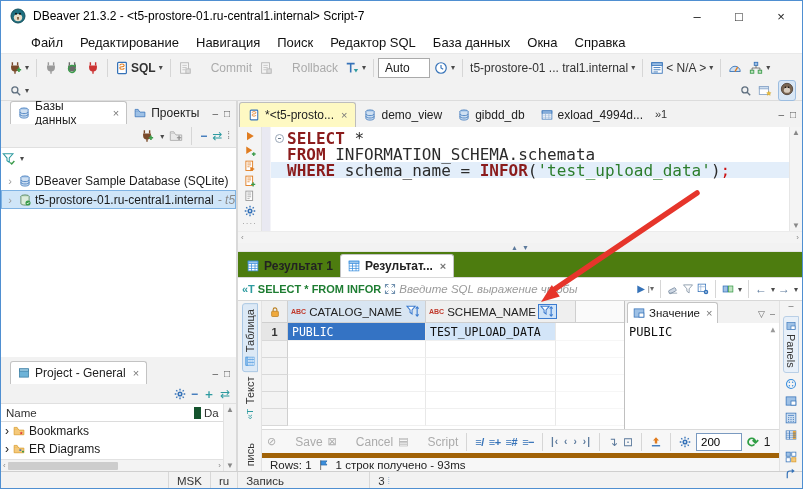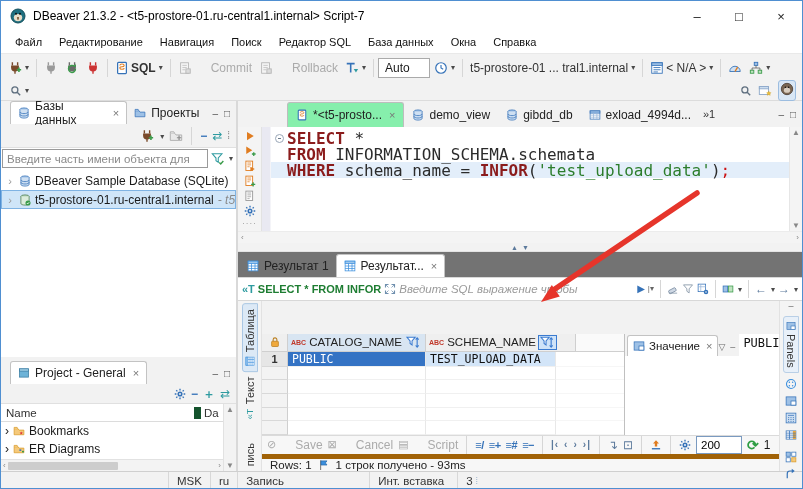--- a/index.html
+++ b/index.html
@@ -11,21 +11,21 @@
 .icn.s12{width:12px;height:12px}.icn.s16{width:16px;height:16px}.icn.s10{width:10px;height:10px}
 .glyph{display:inline-block;flex:none;line-height:1;}
 .caret{font-size:8px;color:#4a4a4a;margin-left:1px;}
 .sep{width:1px;height:18px;background:#d6d6d6;margin:0 3px;flex:none;}
 
 .titlebar{height:30px;background:#fff;display:flex;align-items:center;padding-left:9px;}
 .titlebar .title{margin-left:7px;font-size:12px;color:#000;}
 .win-controls{margin-left:auto;display:flex;height:30px;}
 .win-btn{width:42px;display:flex;align-items:center;justify-content:center;font-size:13px;color:#222;}
 
-.menubar{height:22px;background:#fff;display:flex;align-items:center;gap:17px;padding-left:14px;font-size:11px;color:#111;}
+.menubar{height:22px;background:#fff;display:flex;align-items:center;gap:17px;padding-left:30px;font-size:13px;color:#111;}
 
 .toolbar1{height:28px;background:#f2f2f2;display:flex;align-items:center;padding:0 4px;gap:1px;border-top:1px solid #e9e9e9;}
 .tbtn{display:flex;align-items:center;gap:2px;padding:2px 3px;border-radius:2px;}
 .tlabel{font-size:12px;color:#333;}
 .combo-box{height:20px;min-width:52px;background:#fff;border:1px solid #aaa;display:flex;align-items:center;padding:0 6px;font-size:12px;}
 .toolbar2{height:20px;background:#f2f2f2;display:flex;align-items:center;padding:0 6px;border-bottom:1px solid #dcdcdc;}
 .toolbar2 .right{margin-left:auto;display:flex;align-items:center;gap:6px;}
 .persp-active{background:#d9e7f5;border:1px solid #9cbde0;border-radius:3px;padding:1px;}
 
 .main{display:flex;height:370px;}
@@ -53,71 +53,71 @@
 .proj-header{height:18px;display:flex;align-items:center;border-bottom:1px solid #dcdcdc;font-size:11.5px;color:#333;background:#fff;}
 .proj-header .cname{flex:1;padding-left:5px;border-right:7px solid #14532d;}
 .proj-header .cdate{width:22px;padding-left:3px;overflow:hidden;}
 .proj-item{height:18px;display:flex;align-items:center;gap:4px;padding-left:4px;white-space:nowrap;}
 .vscroll{width:13px;background:#f3f3f3;border-left:1px solid #e2e2e2;display:flex;flex-direction:column;align-items:center;justify-content:space-between;color:#888;font-size:8px;padding:1px 0;}
 .hscroll{height:12px;background:#f3f3f3;border-top:1px solid #e2e2e2;display:flex;align-items:center;color:#888;font-size:8px;padding:0 2px;}
 .hthumb{height:8px;background:#cdcdcd;border-radius:1px;}
 
 .ed-tabs{height:26px;background:#f2f2f2;display:flex;align-items:flex-end;padding-left:1px;}
 .edtab{display:flex;align-items:center;gap:5px;height:25px;padding:0 8px;font-size:12px;color:#222;white-space:nowrap;}
-.edtab.active{background:#86efac;border:1px solid #bdbdbd;border-bottom:none;border-radius:3px 3px 0 0;margin-left:48px;}
+.edtab.active{background:#fef9c3;border:1px solid #bdbdbd;border-bottom:none;border-radius:3px 3px 0 0;}
 .tab-overflow{font-size:11px;color:#333;margin-left:4px;align-self:center;}
 .ed-body{height:104px;background:#fff;display:flex;min-height:0;}
 .ed-strip{width:24px;background:#f4f4f4;border-right:1px solid #e2e2e2;display:flex;flex-direction:column;align-items:center;gap:3px;padding-top:3px;}
 .ed-ruler{width:9px;background:#e9e9f2;border-right:1px solid #f4f4f8;}
 .ed-code{flex:1;font-family:"DejaVu Sans Mono","Liberation Mono",monospace;font-size:16px;padding-top:3px;min-width:0;}
 .code-line{height:16px;display:flex;align-items:center;white-space:pre;}
 .code-line.hl{background:#e3eefa;}
 .fold-cell{width:16px;flex:none;display:flex;justify-content:center;}
 .fold-dot{width:9px;height:9px;border:1px solid #9aa7b8;border-radius:50%;background:#fff;position:relative;}
 .fold-dot::after{content:'';position:absolute;left:2px;right:2px;top:3.5px;height:1px;background:#6a7a8a;}
 .tk-kw{color:#8b1c1c;font-weight:bold;}
 .tk-pl{color:#2b2b2b;}
 .tk-str{color:#2c7d2c;}
 .tk-err{color:#cc1111;}
 .ed-vscroll{width:13px;background:#f4f4f4;border-left:1px solid #e6e6e6;display:flex;flex-direction:column;align-items:center;justify-content:space-between;color:#888;font-size:8px;padding:1px 0;}
 .ed-hscroll{height:12px;background:#f4f4f4;display:flex;align-items:center;color:#888;font-size:8px;padding:0 3px;border-top:1px solid #ececec;}
 .ed-hscroll .track{flex:1;}
 .sash{height:8px;background:#f2f2f2;display:flex;align-items:center;justify-content:center;gap:4px;color:#5c7a9c;font-size:7px;}
 
-.res-tabs{height:26px;background:#737373;display:flex;align-items:flex-end;padding-left:2px;border-top:1px solid #e3e3e3;}
+.res-tabs{height:26px;background:#4d7c0f;display:flex;align-items:flex-end;padding-left:2px;border-top:1px solid #e3e3e3;font-weight:bold;}
 .res-filter{height:24px;background:#fff;border-top:1px solid #d8d8d8;border-bottom:1px solid #d8d8d8;display:flex;align-items:center;gap:3px;padding:0 4px;}
 .q-label{color:#1e7d32;font-weight:bold;font-size:11px;white-space:nowrap;}
 .f-input{flex:1;min-width:40px;border:none;outline:none;font-style:italic;font-size:11.5px;color:#333;font-family:"Liberation Sans",sans-serif;}
 .f-input::placeholder{color:#9a9a9a;opacity:1;}
 .res-wrap{flex:1;display:flex;min-height:0;}
 .res-strip-l{width:24px;background:#f4f4f4;border-right:1px solid #e2e2e2;display:flex;flex-direction:column;align-items:center;padding-top:2px;}
 .vtab{writing-mode:vertical-rl;transform:rotate(180deg);font-size:11px;color:#333;display:flex;align-items:center;gap:4px;padding:5px 1px;}
 .vtab.active{background:#dce9f6;border:1px solid #aac7e4;border-radius:0 3px 3px 0;}
 .vtab .icn{transform:rotate(90deg);}
-.res-center{flex:1;display:flex;flex-direction:column;min-width:0;margin-top:33px;}
+.res-center{flex:1;display:flex;flex-direction:column;min-width:0;}
 .res-grid-row{height:128px;display:flex;min-height:0;}
 .grid-area{flex:1;display:flex;flex-direction:column;background:#fff;min-width:0;}
 .g-head{height:22px;display:flex;}
 .g-hc{display:flex;align-items:center;gap:3px;border-right:1px solid #cfcfcf;border-bottom:1px solid #cfcfcf;background:#efefef;padding:0 3px;font-size:11.5px;color:#222;}
 .g-corner{width:26px;justify-content:center;}
 .g-col1{width:138px;background:#d8e5f2;}
 .g-col2{width:150px;}
 .g-hfill{flex:1;border-bottom:1px solid #cfcfcf;background:#fafafa;}
 .abc{font-size:7px;font-weight:bold;color:#c0392b;letter-spacing:0;}
 .g-row{display:flex;height:17px;}
 .g-row.first{height:18px;}
 .g-num{width:26px;background:#e6e6e6;border-right:1px solid #cfcfcf;border-bottom:1px solid #d8d8d8;display:flex;align-items:center;justify-content:center;font-size:11px;font-weight:bold;color:#333;}
 .g-cell{border-right:1px solid #e8e8e8;border-bottom:1px solid #f0f0f0;font-family:"DejaVu Sans Mono","Liberation Mono",monospace;font-size:11.5px;display:flex;align-items:center;padding:0 4px;overflow:hidden;white-space:nowrap;}
 .g-c1{width:138px;}
 .g-c2{width:130px;}
 .g-fill{flex:1;border-bottom:1px solid #f6f6f6;}
 .cell-focus{background:#3473c4;color:#fff;}
 .cell-rowsel{background:#d3e5f8;color:#111;}
 .g-num-empty{background:#f3f3f3;}
-.value-panel{width:155px;flex:none;border-left:1px solid #c0c0c0;display:flex;flex-direction:row;background:#fff;}
+.value-panel{width:155px;flex:none;border-left:1px solid #c0c0c0;display:flex;flex-direction:column;background:#fff;}
 .vp-head{height:22px;background:#f2f2f2;display:flex;align-items:flex-end;padding-left:2px;}
 .vp-tab{display:flex;align-items:center;gap:4px;height:21px;padding:0 5px;background:#fff;border:1px solid #c3c3c3;border-bottom:none;border-radius:3px 3px 0 0;font-size:11.5px;}
 .vp-mini{margin-left:auto;display:flex;gap:5px;align-items:center;padding:0 4px 4px 0;color:#666;font-size:9px;}
 .vp-body{flex:1;display:flex;font-family:"DejaVu Sans Mono","Liberation Mono",monospace;font-size:12px;padding:2px 0 0 4px;color:#111;}
 .vp-scroll{margin-left:auto;width:12px;color:#999;font-size:8px;text-align:center;}
 .res-strip-r{width:23px;background:#f4f4f4;border-left:1px solid #e2e2e2;display:flex;flex-direction:column;align-items:center;padding-top:1px;gap:5px;}
 .panels-tab{writing-mode:vertical-rl;font-size:11px;color:#333;background:#e8f0f9;border:1px solid #b9cfe6;border-radius:3px 0 0 3px;padding:4px 1px;display:flex;align-items:center;gap:3px;}
 .res-toolbar{height:24px;background:#f7f7f7;border-top:1px solid #dadada;display:flex;align-items:center;gap:5px;padding:0 5px;font-size:12px;white-space:nowrap;overflow:hidden;}
 .graybtn{display:flex;align-items:center;gap:19px;color:#ababab;}
 .bluewords{color:#3572b8;font-weight:bold;font-size:11px;letter-spacing:-.5px;}
@@ -378,21 +378,20 @@
                 <path d="M1.5 5V3.2h4l1 1.8" fill="#e9e9e9" stroke="#aaa"></path>
                 <path d="M9 10h5M11.5 7.5v5" stroke="#8a8a8a" stroke-width="1.4"></path>
               </svg>
             </span>
           <span class="sep"></span>
           <span class="glyph" style="color:#3572b8;font-weight:bold;">−</span>
           <span class="glyph" style="color:#2e9ba0;font-size:12px;">⇄</span>
           <span class="glyph" style="color:#8a8a8a;font-size:10px;">⁞</span>
         </div>
         <div class="db-filter-row">
-          <input class="db-filter-input" placeholder="Введите часть имени объекта для" style="">
           <span class="icn">
               <svg viewBox="0 0 16 16">
                 <path d="M1.5 2h11L8.3 6.8v5l-2.6-1.9v-3z" fill="#fff" stroke="#2e9ba0" stroke-width="1.2"></path>
                 <path d="M9.5 12l1.6 1.6 3-3.4" fill="none" stroke="#3a9b4a" stroke-width="1.6"></path>
               </svg>
             </span>
           <span class="caret">▾</span>
         </div>
         <div class="tree">
             <div class="tree-row">
@@ -916,23 +915,20 @@
     <span class="sb-spacer"></span>
     <span class="sb-seg">
         <span>MSK</span>
       </span>
     <span class="sb-seg">
         <span>ru</span>
       </span>
     <span class="sb-seg" style="width:132px;">
         <span>Запись</span>
       </span>
-    <span class="sb-seg" style="width:88px;">
-        <span>Инт. вставка</span>
-      </span>
     <span class="sb-seg" style="border-right:none;">
         <span>3</span>
         <span class="glyph" style="color:#9ab3cc;font-size:9px;margin-left:3px;">⁞</span>
       </span>
   </div>
 
   <svg class="arrow-overlay" viewBox="0 0 803 489">
     <line x1="696" y1="192" x2="551" y2="290" stroke="#e6352b" stroke-width="5.5" stroke-linecap="round"></line>
     <polygon points="540,301 550.8,284 558.8,295.4" fill="#e6352b"></polygon>
   </svg>

